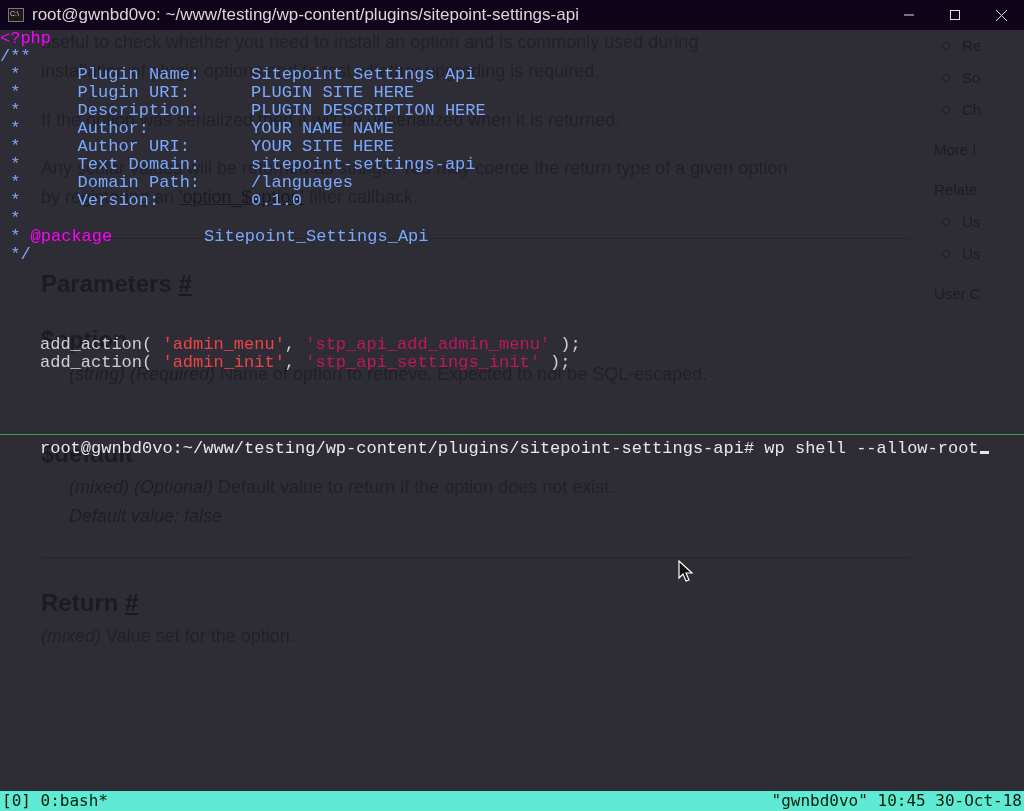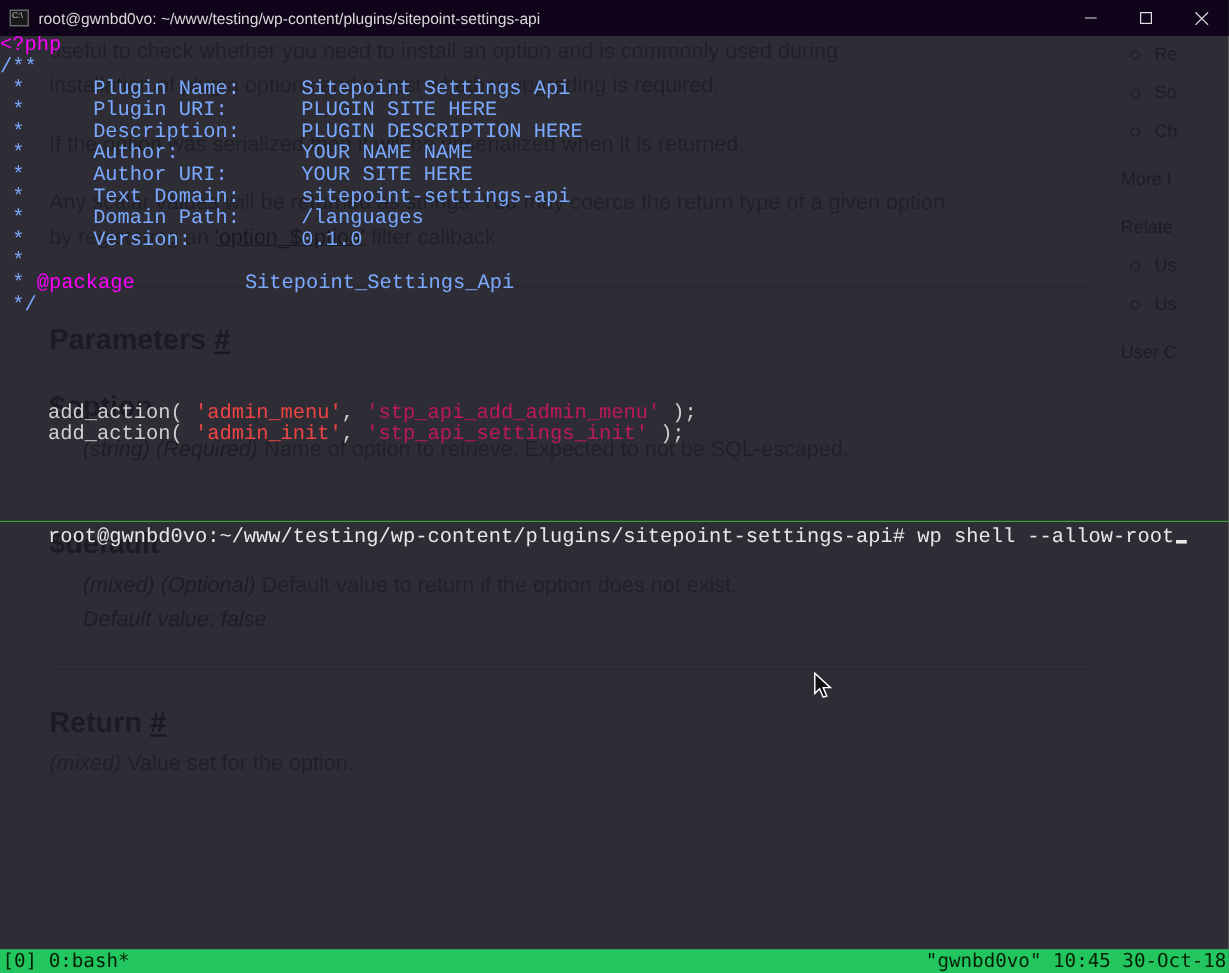--- a/index.html
+++ b/index.html
@@ -39,21 +39,21 @@
     position: absolute; inset: 0;
     background: rgba(12,10,20,0.86);
     pointer-events: none;
   }
 
   
   .titlebar {
     position: absolute; left: 0; right: 0; top: 0; height: 30px;
     background: #10041a;
     display: flex; align-items: center;
-    color: #d8d8d8; font-size: 13px;
+    color: #d8d8d8; font-size: 17px;
     z-index: 10;
   }
   .titlebar .icon {
     width: 16px; height: 14px; margin: 0 8px; position: relative;
     background: #1a1a1a; border: 1px solid #777;
   }
   .titlebar .icon::after {
     content: "C:\\"; position: absolute; font-size: 7px; color: #ccc; top: 1px; left: 1px;
   }
   .titlebar .title { flex: 1; white-space: nowrap; overflow: hidden; }
@@ -71,21 +71,21 @@
     font-size: 17px; line-height: 18px;
     color: #e8e8e8;
     white-space: pre;
     z-index: 5;
   }
   .term-top { top: 30px; height: 404px; overflow: hidden; }
   .term-divider { position: absolute; left: 0; right: 0; top: 434px; height: 1px; background: #3aa13a; z-index: 6; }
   .term-bottom { top: 440px; bottom: 20px; padding-left: 40px; }
   .statusbar {
     position: absolute; left: 0; right: 0; bottom: 0; height: 20px;
-    background: #22c55e; color: #062006;
+    background: #5eead4; color: #062006;
     font-family: "Consolas", monospace; font-size: 16px; line-height: 20px;
     display: flex; justify-content: space-between; padding: 0 2px;
     z-index: 6;
   }
 
   
   .c-tag   { color: #ff00ff; }
   .c-comment-star { color: #7aa9ff; }
   .c-key   { color: #7aa9ff; margin-left: 47px; }
   .c-val   { color: #7aa9ff; }

